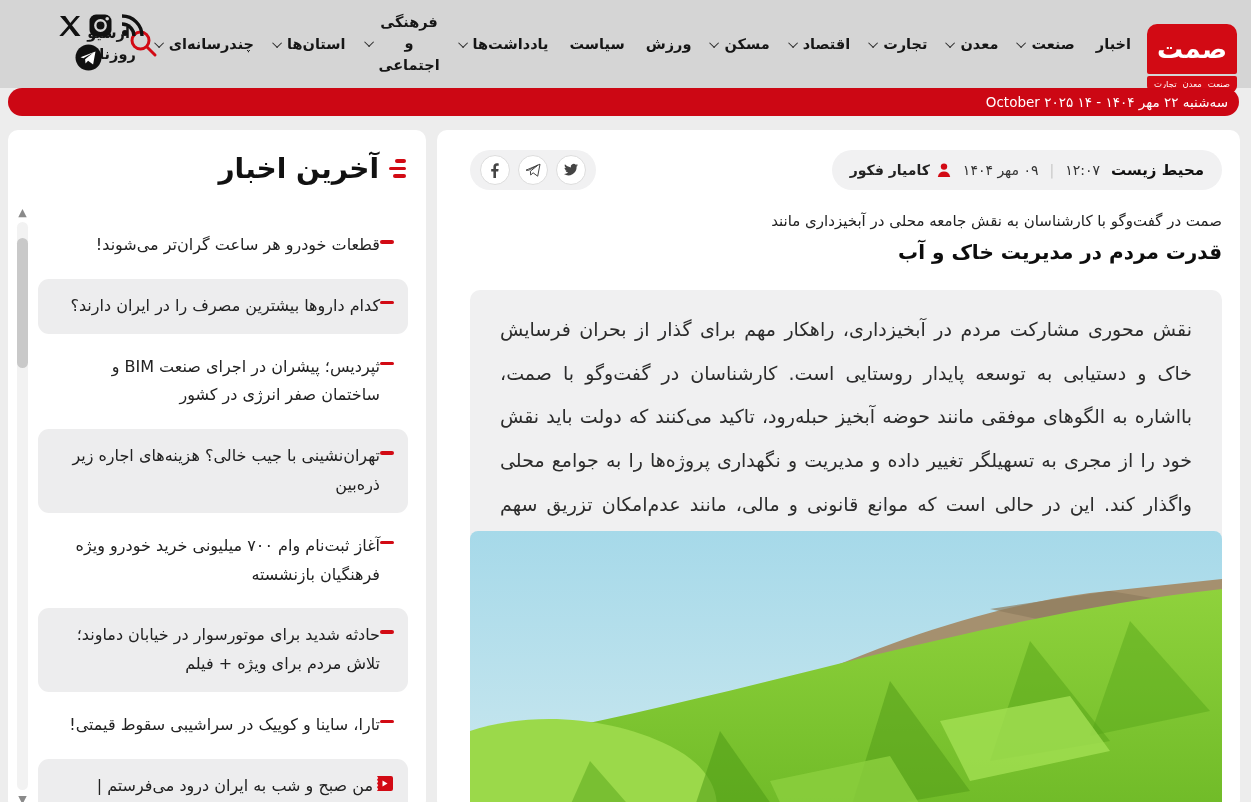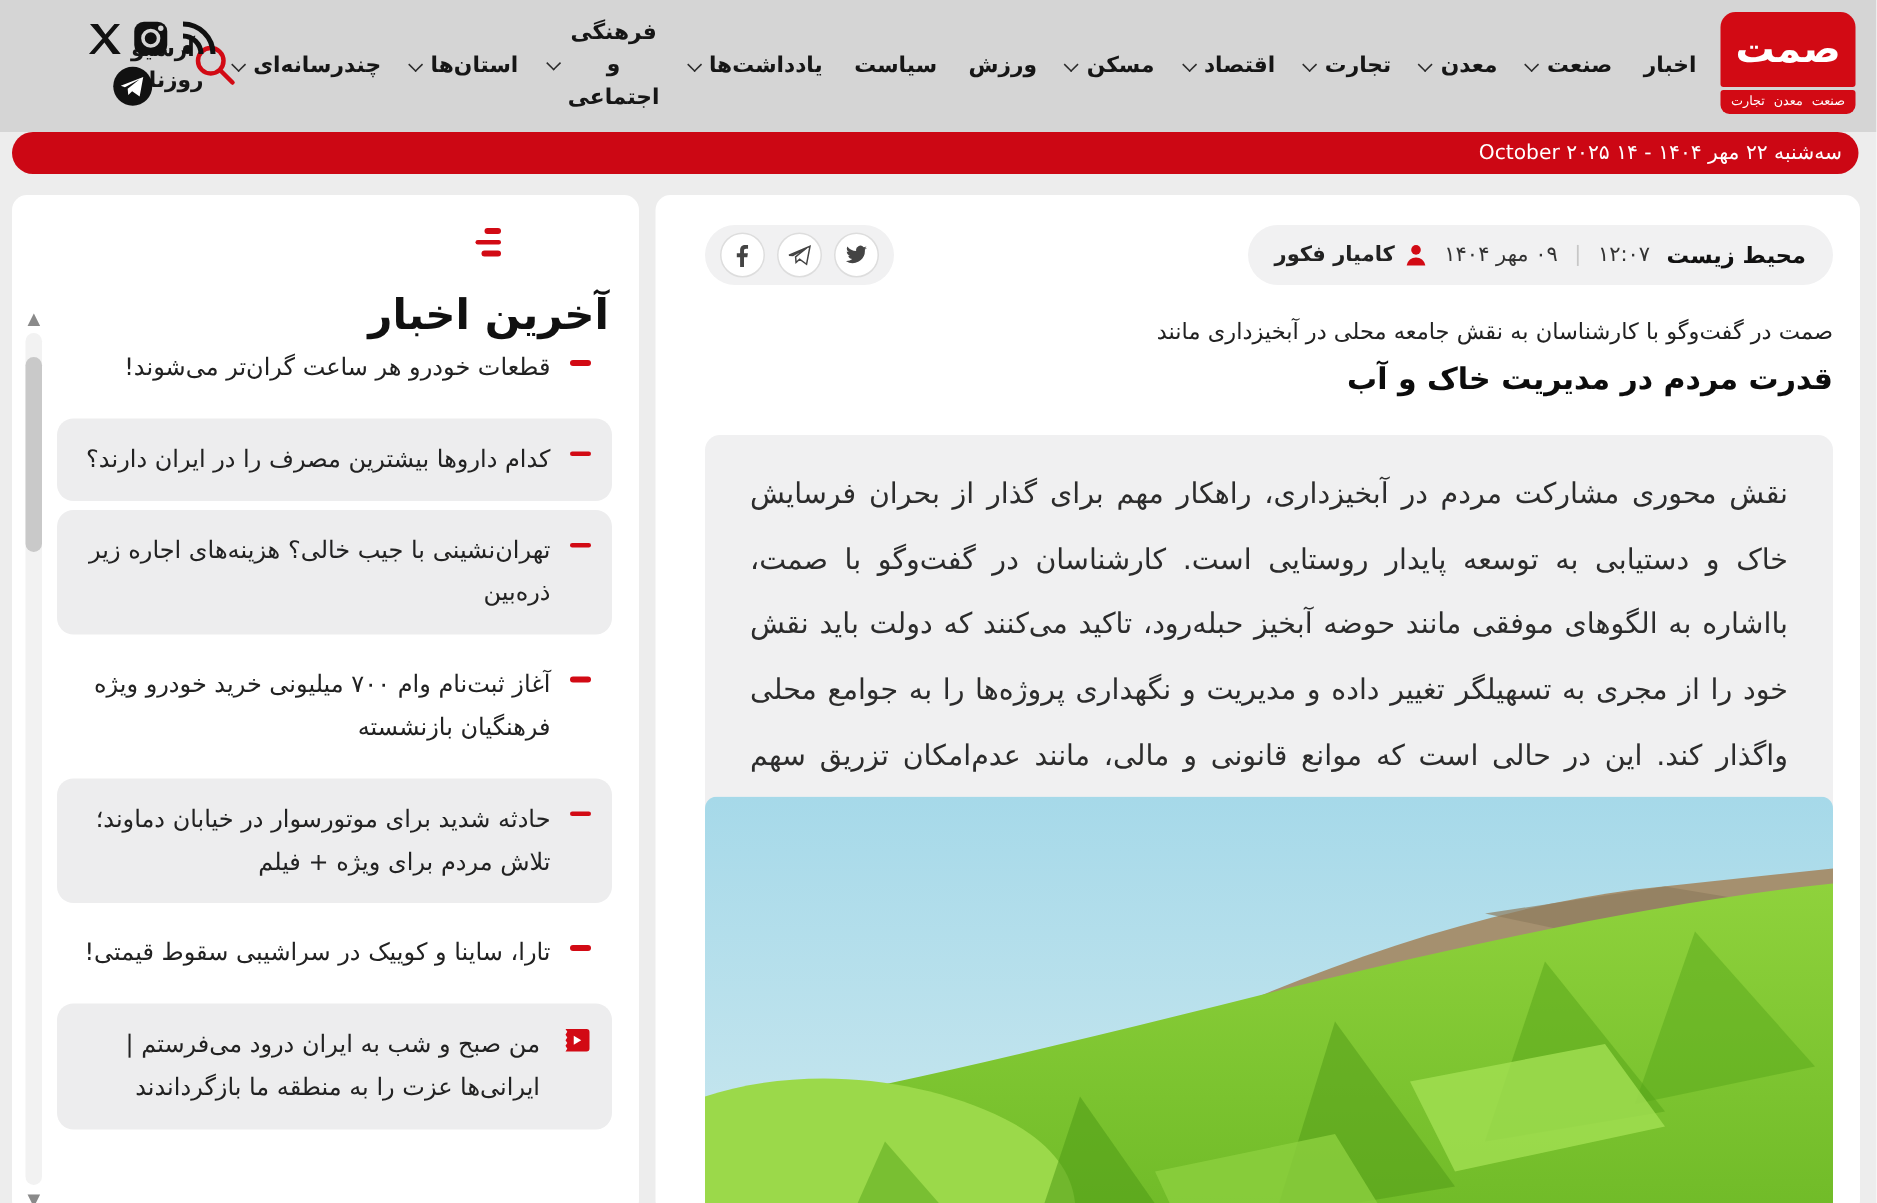--- a/index.html
+++ b/index.html
@@ -2,21 +2,21 @@
 <html lang="fa" dir="rtl"><head>
 <meta charset="utf-8">
 <style>
   * { margin:0; padding:0; box-sizing:border-box; }
   html,body { width:1251px; height:802px; overflow:hidden; }
   body { font-family:"DejaVu Sans","Liberation Sans",sans-serif; background:#ededed; position:relative; }
   .abs { position:absolute; }
 
   
   #header { left:0; top:0; width:1251px; height:88px; background:#d5d5d5; }
-  #logo { right:14px; top:8px; width:90px; height:52px; cursor:pointer; }
+  #logo { right:14px; top:24px; width:90px; height:52px; cursor:pointer; }
   #logo .logo-main { width:90px; height:50px; background:#d20a14; border-radius:10px 10px 2px 2px;
         color:#fff; font-weight:bold; font-size:26px; display:flex; align-items:center; justify-content:center; }
   #logo .logo-strip { margin-top:2px; width:90px; height:16px; background:#d20a14; border-radius:2px 2px 6px 6px;
         color:#fff; font-size:8.5px; display:flex; align-items:center; justify-content:space-around; padding:0 4px; }
   #nav { right:120px; top:0; height:88px; left:175px; display:flex; align-items:center; gap:21px; }
   .nav-item { display:flex; align-items:center; gap:5px; color:#161616; font-size:14.5px; font-weight:600;
         white-space:nowrap; cursor:pointer; }
   .nav-item .lbl.wrap2 { white-space:normal; max-width:80px; text-align:center; line-height:1.45; }
   .chev { width:7px; height:7px; border-left:1.7px solid #2a2a2a; border-bottom:1.7px solid #2a2a2a;
         transform:rotate(-45deg) translateY(-2px); display:inline-block; flex:0 0 auto; }
@@ -28,34 +28,34 @@
   #datebar { left:8px; top:88px; width:1231px; height:28px; background:#cc0714; border-radius:14px;
         display:flex; align-items:center; }
   #datebar span { color:#fff; font-size:13.5px; padding-right:11px; }
 
   
   .card { background:#fff; border-radius:10px; }
   #sidebar { left:8px; top:130px; width:418px; height:680px; }
   #main { left:437px; top:130px; width:803px; height:680px; }
 
   
-  #sb-head { position:absolute; top:22px; right:20px; display:flex; align-items:center; gap:22px;flex-direction:column; }
+  #sb-head { position:absolute; top:22px; right:20px; display:flex; align-items:center; gap:10px; }
   #sb-title { font-size:28px; font-weight:bold; color:#111; }
   #sb-burger { display:flex; flex-direction:column; gap:4px; align-items:flex-start; }
   #sb-burger i { display:block; height:3.5px; background:#d20a14; border-radius:2px; }
   #sb-burger i:nth-child(1){ width:11px; } #sb-burger i:nth-child(2){ width:17px; } #sb-burger i:nth-child(3){ width:13px; }
 
   #sb-scroll { position:absolute; left:8px; top:76px; width:13px; height:600px; }
   #sb-scroll .arrow { position:absolute; left:0; width:13px; height:13px; color:#8a8a8a; font-size:11px;
         text-align:center; line-height:13px; cursor:pointer; }
   #sb-track { position:absolute; left:1px; top:16px; width:11px; height:568px; background:#f2f2f2; border-radius:6px; }
   #sb-thumb { position:absolute; left:0; top:16px; width:11px; height:130px; background:#c9c9c9; border-radius:6px; cursor:grab; }
 
   #sb-list { position:absolute; top:88px; right:18px; left:30px; }
-  .sb-item { display:flex; align-items:flex-start; gap:13px; padding:13px 14px 13px 16px; margin-bottom:6px;
+  .sb-item { display:flex; align-items:flex-start; padding:13px 14px 13px 16px; margin-bottom:6px;
         border-radius:16px; cursor:pointer; }
   .sb-item.hl { background:#ededee;border-radius:11px; }
   .sb-item .bullet { flex:0 0 auto; margin-top:9px; width:14px; height:3.5px; background:#d20a14; border-radius:2px; }
   .sb-item .micon { flex:0 0 auto; margin-top:3px; }
   .sb-item .txt { font-size:16px; color:#222; line-height:1.8; }
 
   
   #meta-pill { position:absolute; top:20px; right:18px; height:40px; background:#f1f1f2; border-radius:20px;
         display:flex; align-items:center; gap:11px; padding:0 18px; font-size:14px; color:#333; }
   #meta-cat { font-weight:bold; color:#111; font-size:15px; cursor:pointer; }
@@ -197,20 +197,24 @@
 
   <div id="sb-list">
       <div class="sb-item">
         <span class="bullet"></span>
         <span class="txt">قطعات خودرو هر ساعت گران‌تر می‌شوند!</span>
       </div>
       <div class="sb-item hl">
         <span class="bullet"></span>
         <span class="txt">کدام داروها بیشترین مصرف را در ایران دارند؟</span>
       </div>
+      <div class="sb-item">
+        <span class="bullet"></span>
+        <span class="txt">ثپردیس؛ پیشران در اجرای صنعت BIM و ساختمان صفر انرژی در کشور</span>
+      </div>
       <div class="sb-item hl">
         <span class="bullet"></span>
         <span class="txt">تهران‌نشینی با جیب خالی؟ هزینه‌های اجاره زیر ذره‌بین</span>
       </div>
       <div class="sb-item">
         <span class="bullet"></span>
         <span class="txt">آغاز ثبت‌نام وام ۷۰۰ میلیونی خرید خودرو ویژه فرهنگیان بازنشسته</span>
       </div>
       <div class="sb-item hl">
         <span class="bullet"></span>

